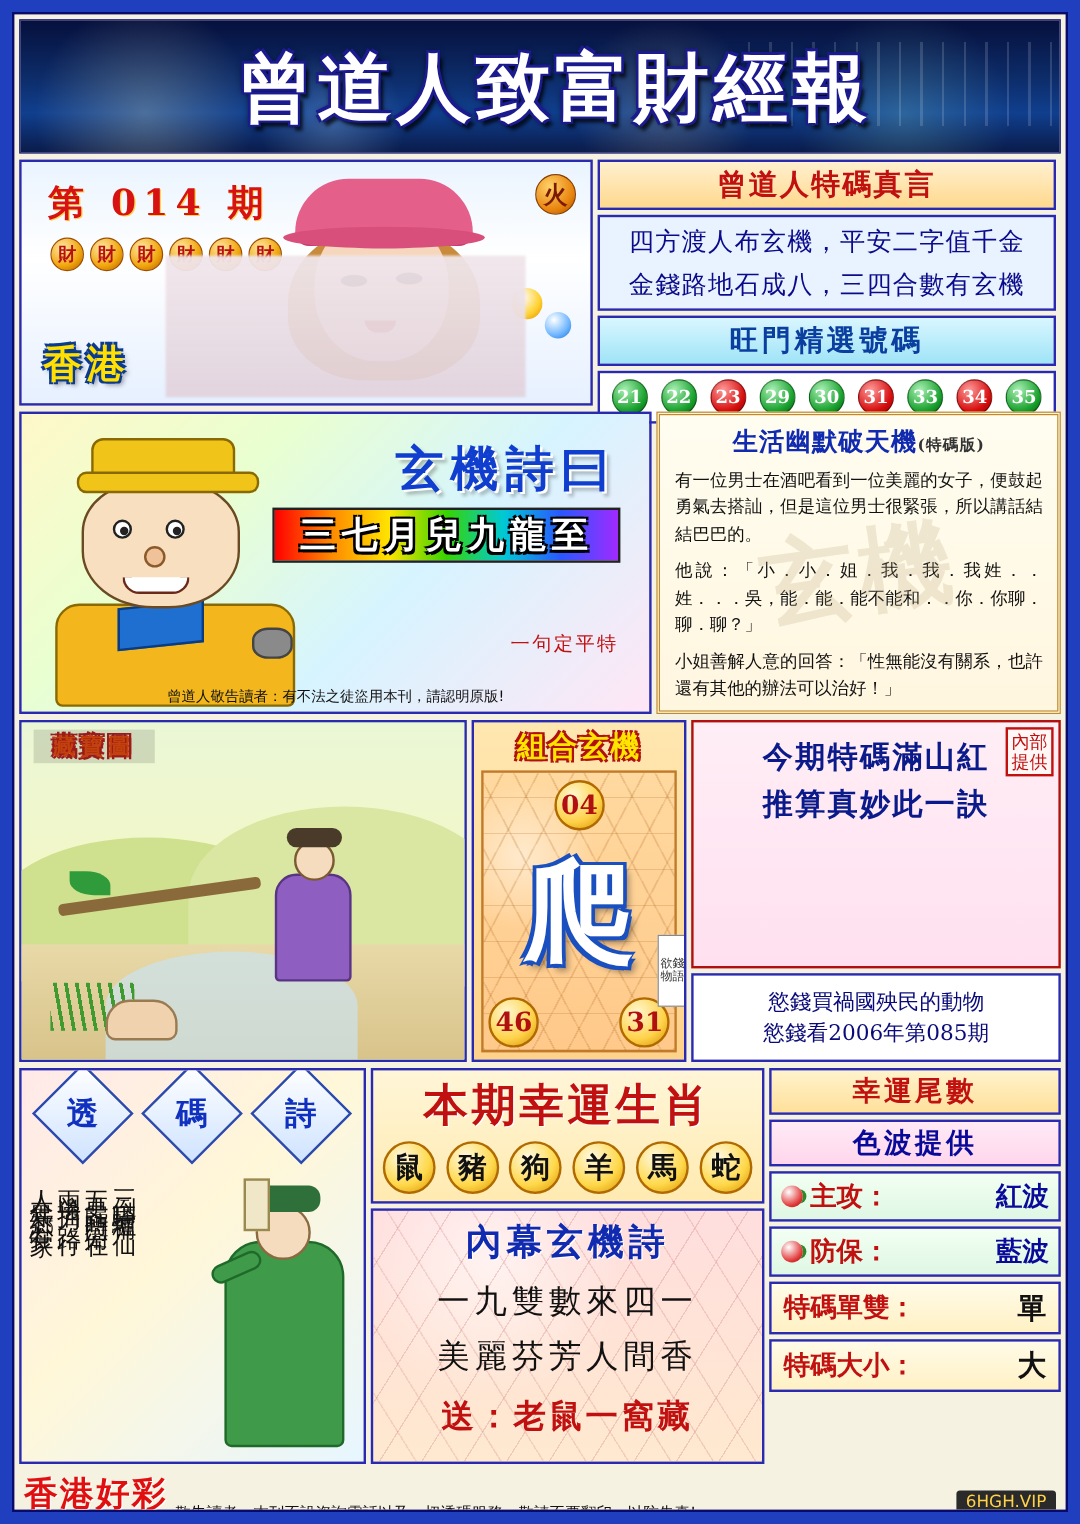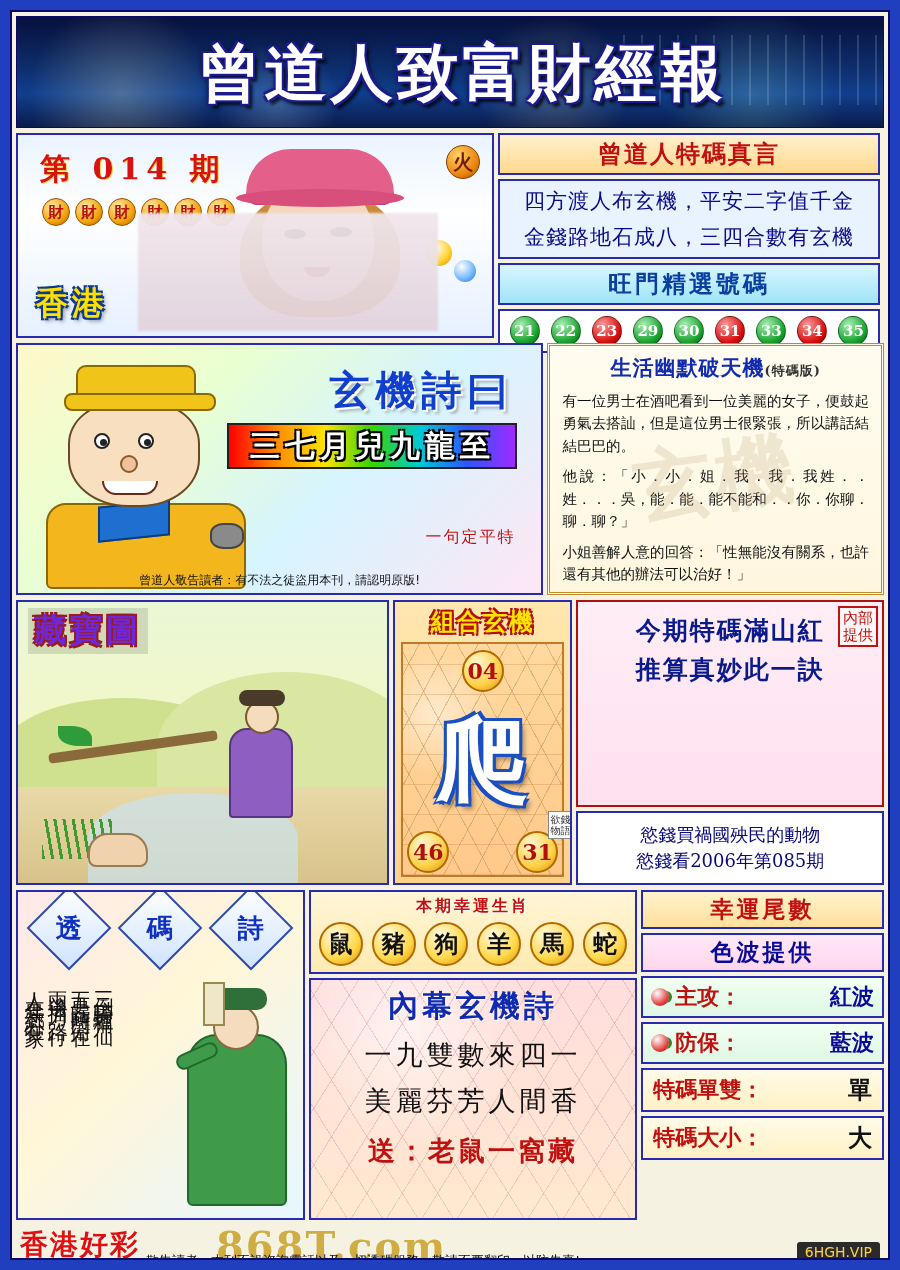--- a/index.html
+++ b/index.html
@@ -216,24 +216,24 @@
     font-weight:bold; pointer-events:none; letter-spacing:4px;
   }
 
   
   .row4 { display:flex; margin:5px 4px 0 4px; gap:4px; height:285px; }
   .treasure {
     position:relative; width:375px; border:2px solid #2a2ab0; background:#dff3c9; overflow:hidden;
   }
   .tre-title {
     position:absolute; left:10px; top:6px; z-index:4;
-    font-family:"DejaVu Serif", serif; font-weight:bold; font-size:32px; color:#6d28d9;
+    font-family:"DejaVu Serif", serif; font-weight:bold; font-size:19px; color:#c2410c;
     letter-spacing:4px;
     text-shadow:-2px -2px 0 #9b1b1b,2px -2px 0 #9b1b1b,-2px 2px 0 #9b1b1b,2px 2px 0 #9b1b1b;
-    background:rgba(0,0,0,.12); padding:1px 6px;
+    background:rgba(0,0,0,.12); padding:1px 16px;
   }
   .tre-sky { position:absolute; inset:0; background:linear-gradient(180deg,#eaf7d6 0%, #f3f7c8 45%, #e2eeb4 100%); }
   .tre-hill1{position:absolute; left:-20px; top:96px; width:250px;height:120px;background:#cfe08f;border-radius:50% 50% 0 0;}
   .tre-hill2{position:absolute; right:-30px; top:70px; width:260px;height:150px;background:#d9e7a2;border-radius:50% 50% 0 0;}
   .tre-ground{position:absolute; left:0; right:0; bottom:0; height:96px; background:linear-gradient(180deg,#e8d9a8,#d8c38a);}
   .tre-path{position:absolute; left:70px; bottom:0; width:210px;height:90px;background:#cbe3ef;border-radius:60% 60% 0 0;opacity:.7;}
   .tre-man{position:absolute; right:84px; top:96px; width:84px;height:120px;}
   .tre-man .robe{position:absolute; left:10px; top:30px; width:64px;height:90px;background:#8e5fc0;border:2px solid #5a3484;border-radius:18px 18px 4px 4px;}
   .tre-man .head{position:absolute; left:26px; top:2px; width:34px;height:34px;background:#f6dcbe;border:2px solid #7a5a30;border-radius:50%;}
   .tre-man .hat{position:absolute; left:20px; top:-8px; width:46px;height:16px;background:#4a3a2a;border-radius:8px;}
@@ -278,21 +278,21 @@
   .combo-num.bl { left:12px; bottom:10px; }
   .combo-num.br { right:12px; bottom:10px; }
   .combo-big {
     position:absolute; left:0; right:0; top:96px; text-align:center;
     font-family:"DejaVu Serif", serif; font-size:92px; color:#fff; font-weight:bold;
     text-shadow:-3px -3px 0 #1a4fc0,3px -3px 0 #1a4fc0,-3px 3px 0 #1a4fc0,3px 3px 0 #1a4fc0, 5px 6px 5px rgba(0,0,0,.35);
   }
   .qianyu {
     position:absolute; right:-2px; bottom:44px; width:24px;
     background:#fff; border:1px solid #888; font-size:10px; text-align:center;
-    font-family:"DejaVu Serif", serif; line-height:1.1; padding:2px 0; color:#333;
+    font-family:"DejaVu Serif", serif; line-height:1.1; padding:18px 0; color:#333;
   }
 
   .right-mid { width:309px; display:flex; flex-direction:column; gap:4px; }
   .tips-box {
     position:relative; flex:1; border:2px solid #b01010;
     background:linear-gradient(180deg,#ffeef6,#ffe0ef);
     padding:6px 8px; overflow:hidden;
   }
   .tips-box .t1 {
     text-align:center; font-family:"DejaVu Serif", serif; font-weight:bold; font-size:22px;
@@ -344,21 +344,21 @@
   .monk .hat{position:absolute; left:28px; top:10px; width:62px;height:22px;background:#2f6f3a;border-radius:10px;}
   .monk .arm{position:absolute; left:-2px; top:70px; width:44px;height:16px;background:#3f9b4a;border:2px solid #1f6a2a;transform:rotate(-24deg);border-radius:8px;}
   .monk .scroll{position:absolute; left:26px; top:4px; width:22px;height:44px;background:#f0e7c8;border:2px solid #9a8a50;}
 
   .center-col { width:330px; display:flex; flex-direction:column; gap:4px; }
   .lucky-zodiac {
     border:2px solid #2a2ab0; background:linear-gradient(180deg,#fff6d8,#ffeab0);
     padding:4px 4px 6px 4px;
   }
   .lz-title {
-    text-align:center; font-family:"DejaVu Serif", serif; font-weight:bold; font-size:16px;
+    text-align:center; font-family:"DejaVu Serif", serif; font-weight:bold; font-size:37px;
     color:#c01010; letter-spacing:3px; text-shadow:1px 1px 0 #fff;
   }
   .lz-row { display:flex; justify-content:space-between; padding:5px 4px 0 4px; }
   .zbadge {
     width:44px; height:44px; border-radius:50%;
     background:radial-gradient(circle at 35% 28%, #fff9e0, #ffd84a 60%, #d99300);
     border:2px solid #b06a00; display:flex; align-items:center; justify-content:center;
     font-family:"DejaVu Serif", serif; font-weight:bold; font-size:24px; color:#111;
   }
   .neimu {
@@ -649,19 +649,18 @@
       </div>
       <div class="rc-row2">
         <span>特碼大小：</span>
         <span class="val">大</span>
       </div>
     </div>
   </div>
 
   <div class="footer">
     <div class="foot-left">香港好彩</div>
-    <div class="foot-site">868T.com</div>
     <div class="foot-note">敬告讀者：本刊不設咨詢電話以及一切透碼服務，敬請不要翻印，以防失真!</div>
     <div class="foot-badge">6HGH.VIP</div>
   </div>
 
  </div>
 </div>
 
 </body></html>

